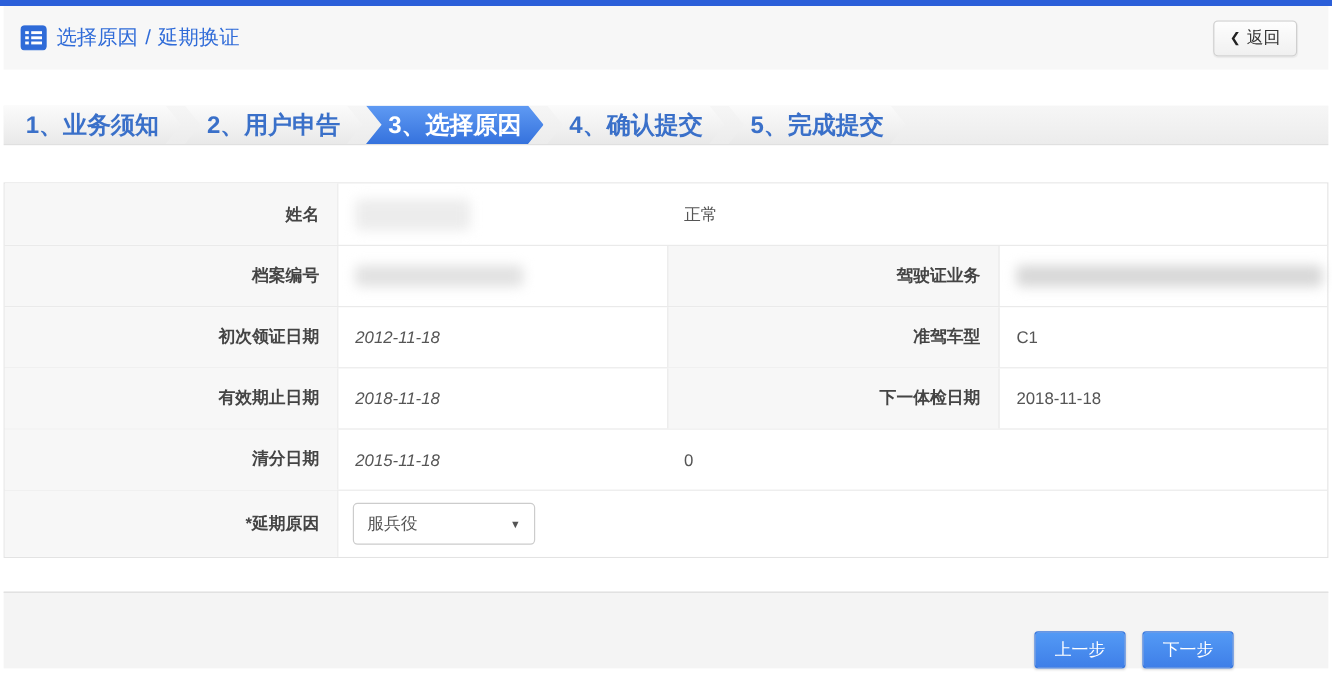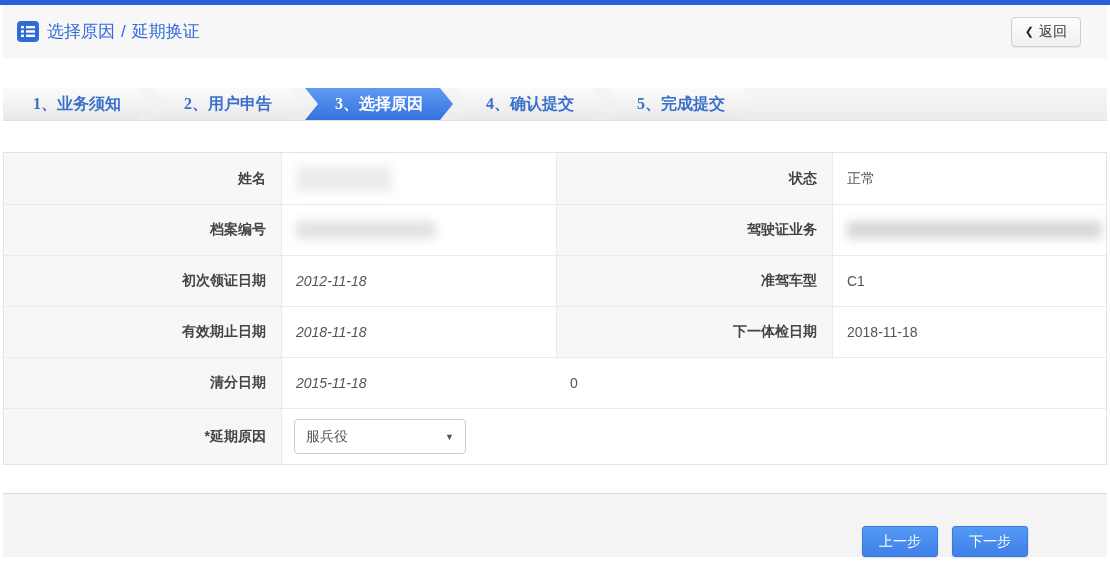--- a/index.html
+++ b/index.html
@@ -29,24 +29,23 @@
 
   .tabs {
     margin: 30px 3px 0; height: 33px;
     background: linear-gradient(#f6f6f6, #ececec);
     border-bottom: 1px solid #e0e0e0;
     display: flex; align-items: stretch;
   }
   .step {
     width: 148px; margin-right: 3px;
     display: flex; align-items: center; justify-content: center;
-    font-weight: 700; font-size: 16px; color: #3a70c9; cursor: pointer;
+    font-weight: 700; font-size: 20px; color: #3a70c9; cursor: pointer;
     background: linear-gradient(#fbfbfb, #e9e9e9);
     clip-path: polygon(0 0, calc(100% - 13px) 0, 100% 50%, calc(100% - 13px) 100%, 0 100%, 13px 50%);
-    font-family: Liberation Serif, serif;
   }
   .step.first { clip-path: polygon(0 0, calc(100% - 13px) 0, 100% 50%, calc(100% - 13px) 100%, 0 100%); }
   .step.active { background: linear-gradient(#5f9af3, #3572dd); color: #fff; }
 
   .info-table { margin: 31px 3px 0; border: 1px solid #e3e3e3; }
   .row { display: flex; height: 51px; background: #fff; }
   .row + .row { border-top: 1px solid #eaeaea; }
   .cell { display: flex; align-items: center; }
   .cell.label {
     width: 277px; background: #f7f7f7; justify-content: flex-end;
@@ -57,21 +56,21 @@
   .cell.rvalue { flex: 1; padding-left: 14px; }
   .row.reason-row { height: 56px; }
   .row.reason-row .cell.reason-value { flex: 1; padding-left: 12px; border-left: 1px solid #eaeaea; }
 
   .redact { border-radius: 4px; filter: blur(5px); }
   .redact.name { width: 96px; height: 26px; background: #ececec; }
   .redact.fileno { width: 140px; height: 18px; background: #e2e2e2; }
   .redact.licno { width: 255px; height: 18px; background: #d8d8d8; }
 
   .select {
-    width: 172px; height: 35px; background: #fff;
+    width: 152px; height: 35px; background: #fff;
     border: 1px solid #ccc; border-radius: 4px; cursor: pointer;
     display: flex; align-items: center; justify-content: space-between;
     padding: 0 11px; color: #555;
   }
   .select .caret { font-size: 9px; color: #555; }
 
   .footer {
     margin: 28px 3px 0; height: 64px; background: #f4f4f4;
     border-top: 1px solid #dcdcdc;
     display: flex; align-items: flex-end; justify-content: flex-end;
@@ -120,21 +119,20 @@
   <div class="step">5、完成提交</div>
 </div>
 
 <div class="info-table">
 
   <div class="row">
     <div class="cell label">姓名</div>
     <div class="cell lvalue">
         <div class="redact name"></div>
       </div>
-    <div class="cell label rlabel">状态</div>
     <div class="cell rvalue">正常</div>
   </div>
 
   <div class="row">
     <div class="cell label">档案编号</div>
     <div class="cell lvalue">
         <div class="redact fileno"></div>
       </div>
     <div class="cell label rlabel">驾驶证业务</div>
     <div class="cell rvalue">

